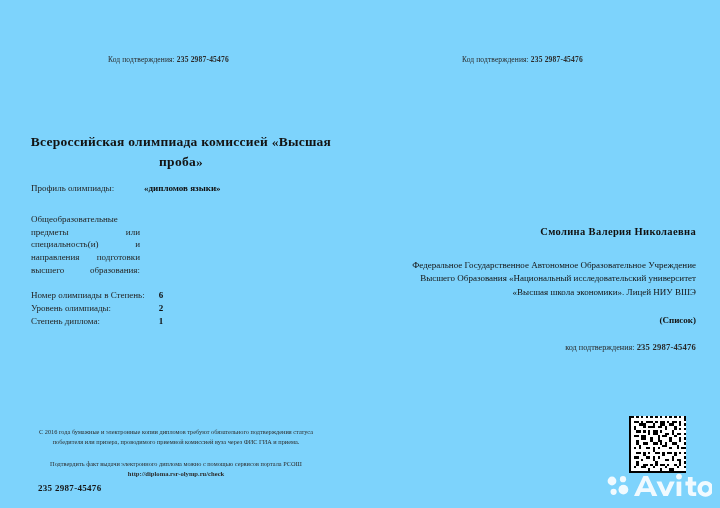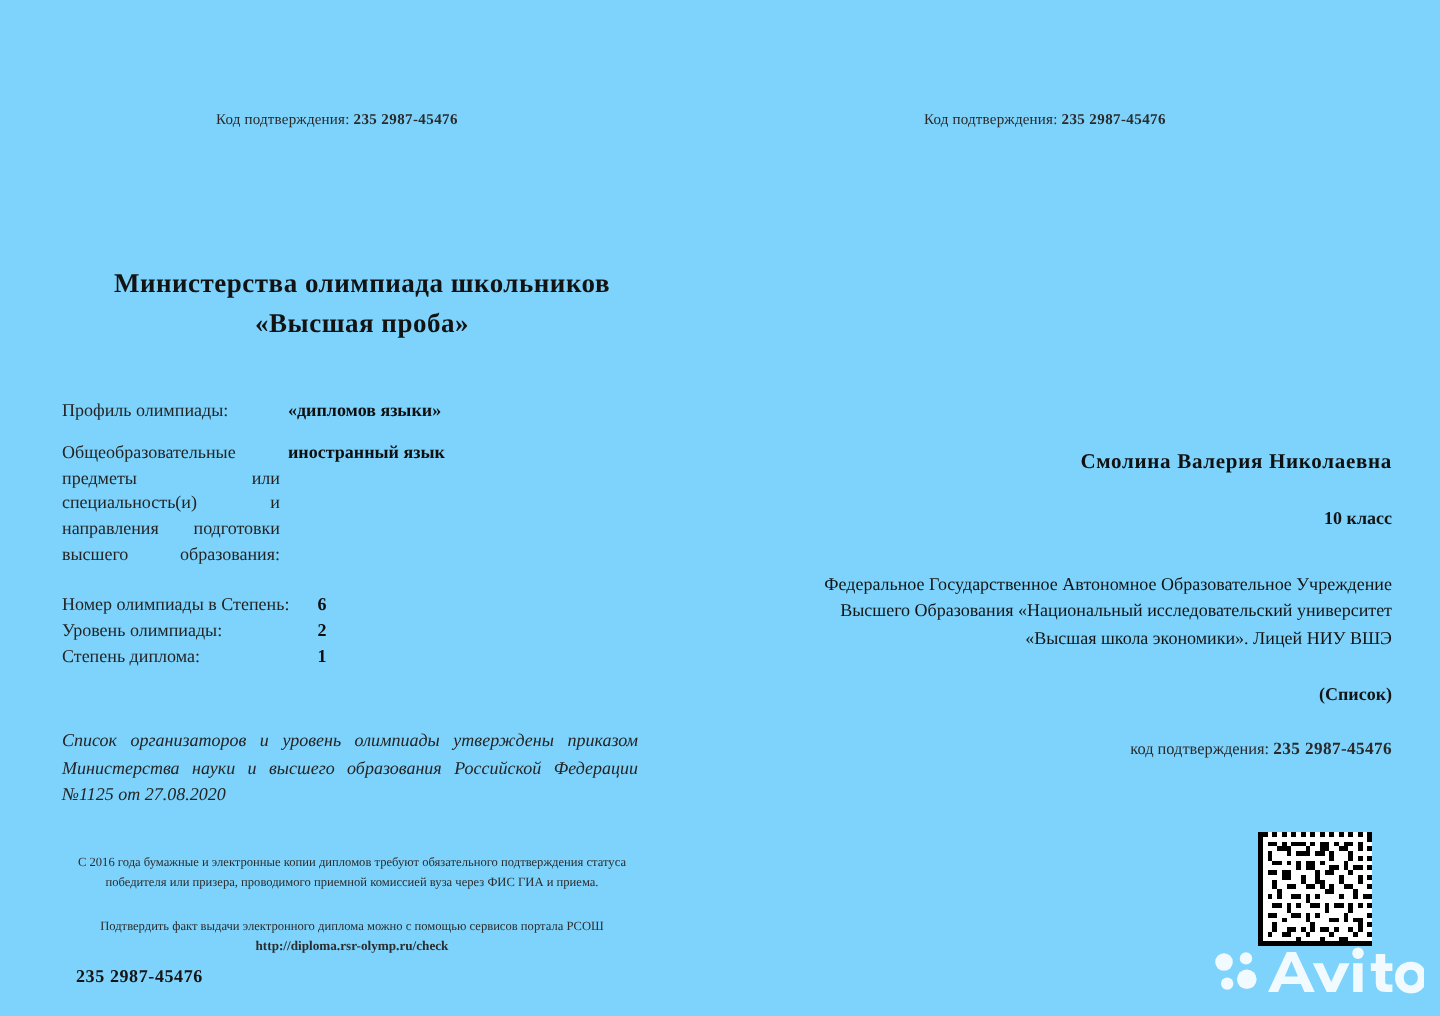--- a/index.html
+++ b/index.html
@@ -45,21 +45,21 @@
     font-weight: 700;
     line-height: 1.45;
     letter-spacing: .25px;
     color: #131313;
   }
 
   
   .left-col {
     position: absolute;
     left: 31px;
-    top: 199px;
+    top: 182px;
     width: 228px;
   }
   .profile-grid {
     display: grid;
     grid-template-columns: 113px 115px;
     font-size: 9px;
     line-height: 1.42;
     color: #242424;
   }
   .pg-label {
@@ -68,21 +68,21 @@
     padding-right: 4px;
   }
   .pg-label.nojust { text-align-last: left; }
   .pg-value {
     font-weight: 700;
     font-size: 9px;
     color: #0f0f0f;
   }
   .pg-value.pad { padding-top: 0; }
 
-  .prof-block { margin-top: 8px; }
+  .prof-block { margin-top: 18px; }
 
   .nums {
     margin-top: 12px;
     display: grid;
     grid-template-columns: 115px 30px;
     font-size: 9px;
     line-height: 1.45;
     color: #242424;
   }
   .nums .v {
@@ -203,58 +203,55 @@
 
   <div class="hdr-code left">
     <span>Код подтверждения:</span>
     <b>235 2987-45476</b>
   </div>
   <div class="hdr-code right">
     <span>Код подтверждения:</span>
     <b>235 2987-45476</b>
   </div>
 
-  <div class="title">Министерства олимпиада школьников «Высшая проба»</div>
+  <div class="title">Всероссийская олимпиада комиссией «Высшая проба»</div>
 
   <div class="left-col">
 
     <div class="profile-grid">
       <div class="pg-label nojust">Профиль олимпиады:</div>
       <div class="pg-value">«дипломов языки»</div>
     </div>
 
     <div class="profile-grid prof-block">
       <div class="pg-label">Общеобразовательные предметы или специальность(и) и направления подготовки высшего образования:</div>
-      <div class="pg-value pad">иностранный язык</div>
     </div>
 
     <div class="nums">
       <div>Номер олимпиады в Степень:</div>
       <div class="v shift">6</div>
       <div>Уровень олимпиады:</div>
       <div class="v">2</div>
       <div>Степень диплома:</div>
       <div class="v">1</div>
     </div>
   </div>
 
-  <div class="organizers">Список организаторов и уровень олимпиады утверждены приказом Министерства науки и высшего образования Российской Федерации №1125 от 27.08.2020</div>
 
   <div class="fineprint">С 2016 года бумажные и электронные копии дипломов требуют обязательного подтверждения статуса победителя или призера, проводимого приемной комиссией вуза через ФИС ГИА и приема.</div>
 
   <div class="portal">
     <span>Подтвердить факт выдачи электронного диплома можно с помощью сервисов портала РСОШ</span>
     <b>http://diploma.rsr-olymp.ru/check</b>
   </div>
 
   <div class="bottom-code">235 2987-45476</div>
 
   <div class="right-col">
     <div class="recipient">Смолина Валерия Николаевна</div>
-    <div class="grade">10 класс</div>
     <div class="institution">Федеральное Государственное Автономное Образовательное Учреждение Высшего Образования «Национальный исследовательский университет «Высшая школа экономики». Лицей НИУ ВШЭ</div>
     <div class="city">(Список)</div>
     <div class="right-code">
       <span>код подтверждения:</span>
       <b>235 2987-45476</b>
     </div>
   </div>
 
   <div class="qr">
     <svg width="57" height="57" viewBox="0 0 24 24" shape-rendering="crispEdges" aria-hidden="true">

